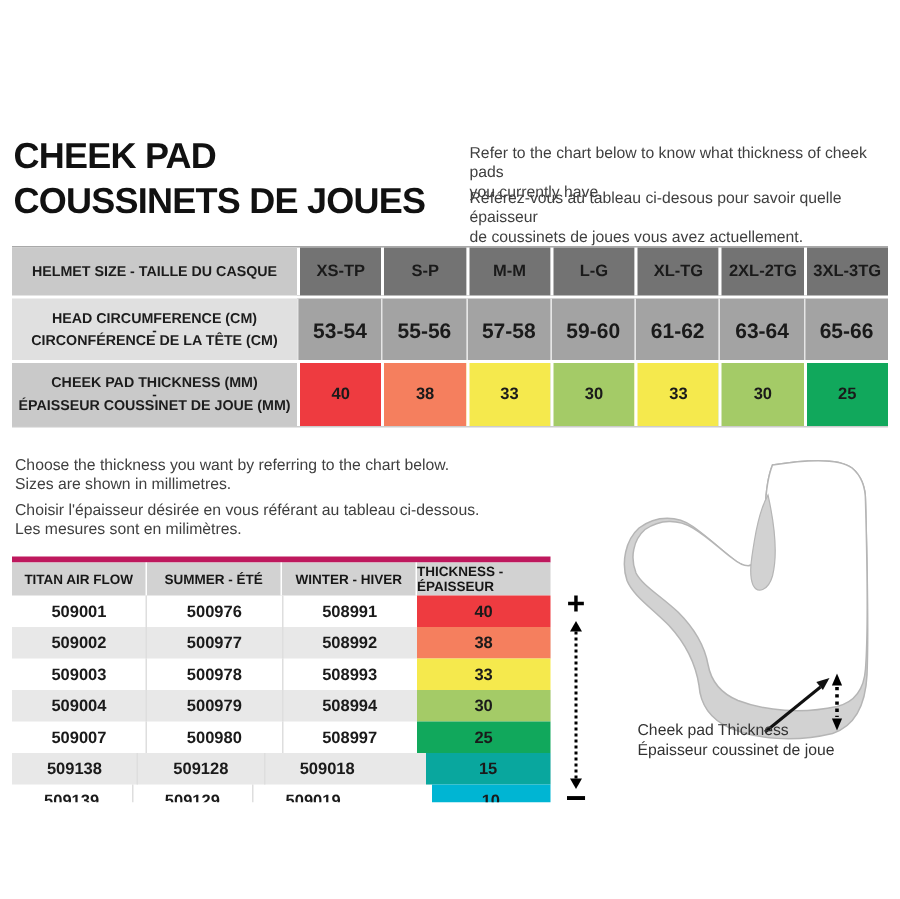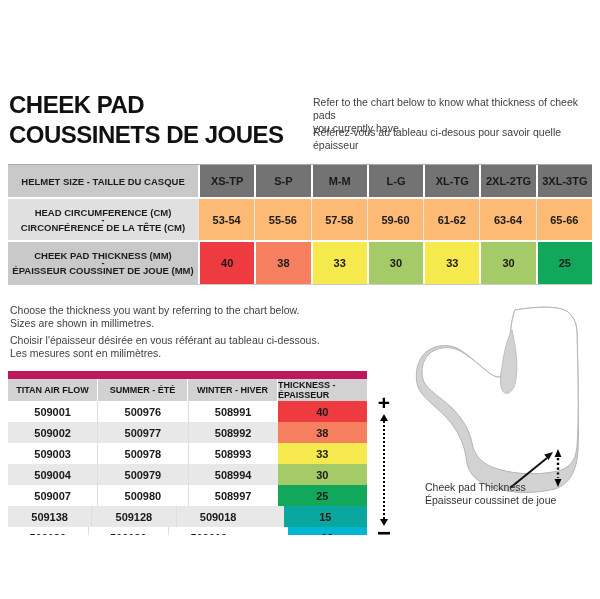--- a/index.html
+++ b/index.html
@@ -22,27 +22,27 @@
               align-items:center; justify-content:center; text-align:center;
               font-weight:700; font-size:9.5px; line-height:11px; color:#1c1c1c; }
   .t1-dark  { background:#c9c9c9; }
   .t1-light { background:#e0e0e0; }
   .t1-size, .t1-val { flex:1 1 0; display:flex; align-items:center; justify-content:center;
               font-weight:700; color:#1a1a1a; border-left:2px solid #fff; }
   .t1-size { background:#737373; font-size:11px; }
   .t1-head { height:32px; }
   .t1-r2   { height:41px; }
   .t1-r3   { height:42px; }
-  .t1-r2 .t1-val { background:#fdba74; font-size:11px; border-left:1px solid #e6e6e6; }
+  .t1-r2 .t1-val { background:#a3a3a3; font-size:14px; border-left:1px solid #e6e6e6; }
   .t1-r3 .t1-val { font-size:11px; }
   .dash { font-size:9px; line-height:4px; font-weight:700; }
 
   
   .t2 { position:absolute; left:8px; top:371px; width:359px;
-        border-top:8px solid #be185d; border-bottom:1px solid #b5b5b5; }
+        border-top:4px solid #be185d; border-bottom:1px solid #b5b5b5; }
   .t2-row { display:flex; width:100%; height:21px; }
   .t2-head { height:22px; background:#d2d2d2; }
   .t2-cell { flex:1 1 0; display:flex; align-items:center; justify-content:center;
              font-weight:700; font-size:11px; color:#1a1a1a; }
   .t2-head .t2-cell { font-size:9px; border-left:1px solid #fff; color:#161616; }
   .t2-head .t2-cell:first-child { border-left:none; }
   .t2-row.alt { background:#e8e8e8; }
   .t2-row:not(.t2-head) .t2-cell:nth-child(2),
   .t2-row:not(.t2-head) .t2-cell:nth-child(3) { border-left:1px solid #dedede; }
 
@@ -72,20 +72,21 @@
     <div>CHEEK PAD</div>
     <div>COUSSINETS DE JOUES</div>
   </div>
 
   <div class="para" style="left:313px; top:96px;">
     <div>Refer to the chart below to know what thickness of cheek pads</div>
     <div>you currently have.</div>
   </div>
   <div class="para" style="left:313px; top:126px;">
     <div>Référez-vous au tableau ci-desous pour savoir quelle épaisseur</div>
+    <div>de coussinets de joues vous avez actuellement.</div>
   </div>
 
   <div class="t1">
     <div class="t1-row t1-head">
       <div class="t1-label t1-dark">HELMET SIZE - TAILLE DU CASQUE</div>
       <div class="t1-size">XS-TP</div>
       <div class="t1-size">S-P</div>
       <div class="t1-size">M-M</div>
       <div class="t1-size">L-G</div>
       <div class="t1-size">XL-TG</div>

